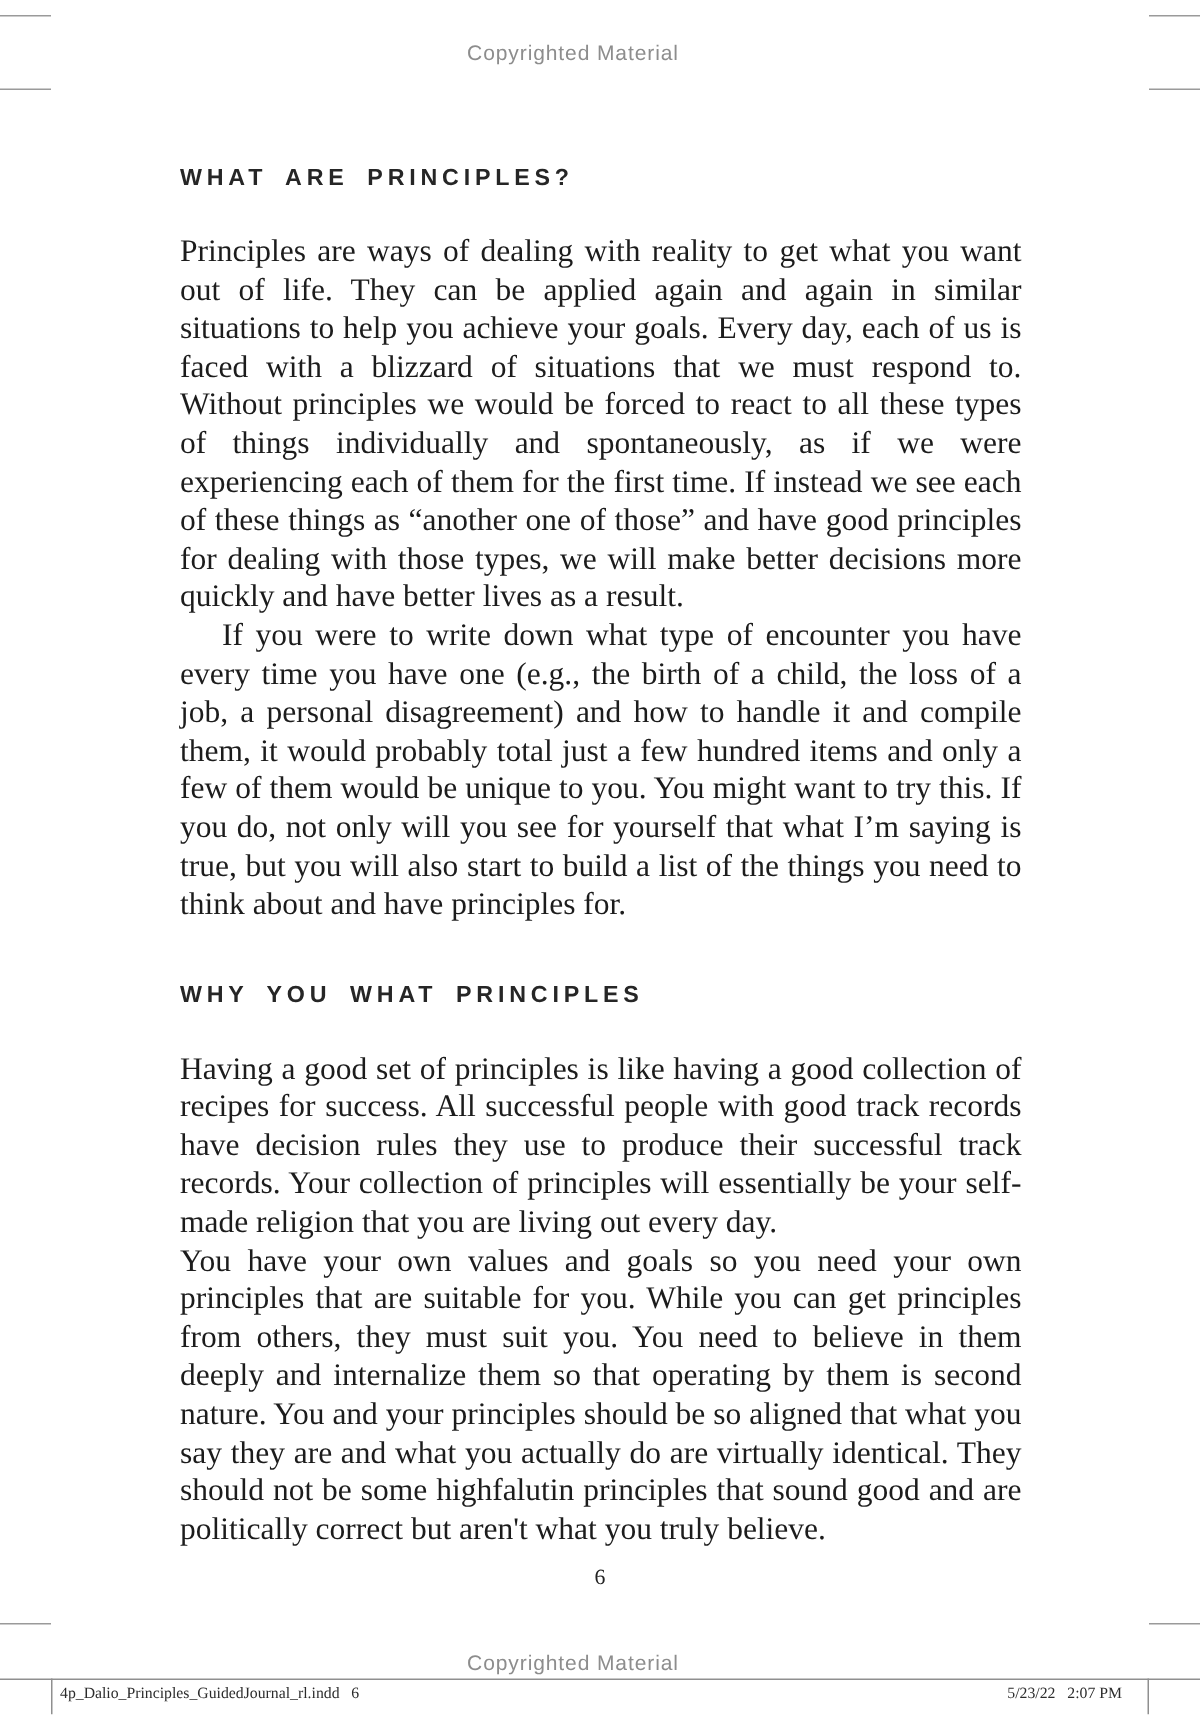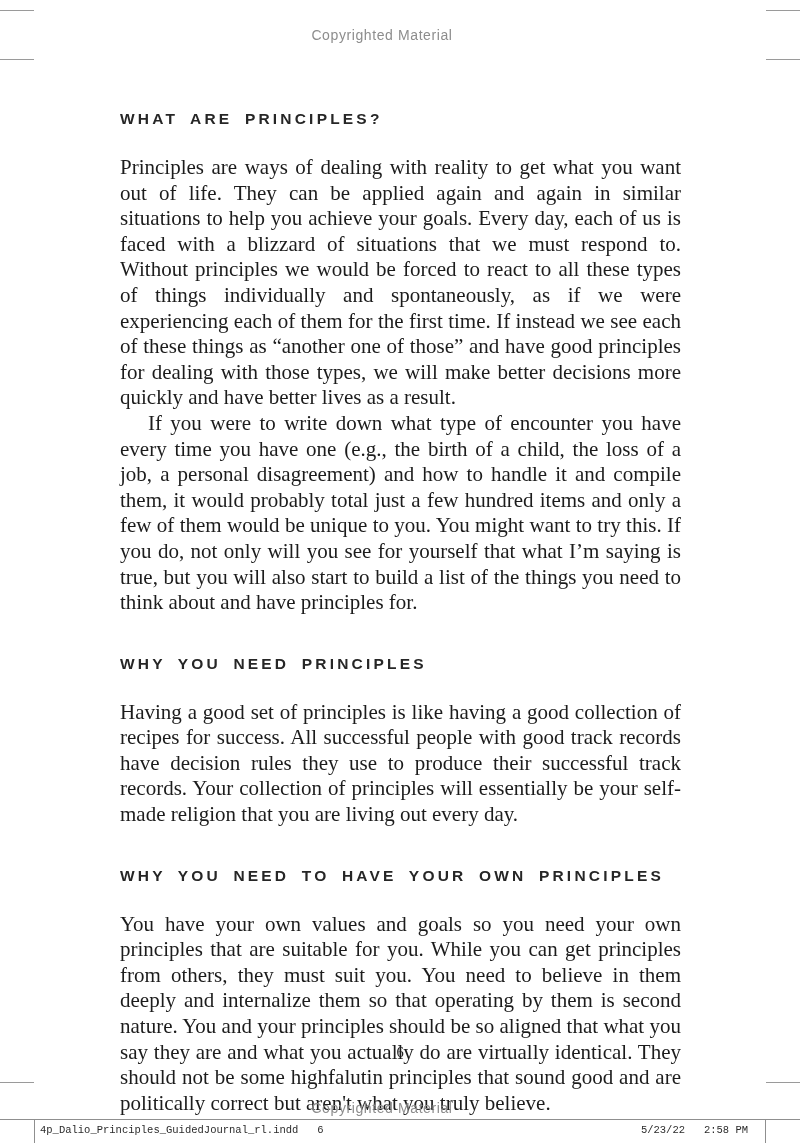--- a/index.html
+++ b/index.html
@@ -37,21 +37,21 @@
 
   .page-number {
     position: absolute; left: 0; width: 800px; top: 1044px;
     text-align: center; font-size: 14.5px; color: #222;
     font-family: "Liberation Serif", serif;
   }
 
   .slug-rule { position: absolute; left: 0; top: 1119px; width: 800px; height: 1px; background: #8f8f8f; }
   .slug-text {
     position: absolute; top: 1124px;
-    font-family: Liberation Mono, monospace; font-size: 10.5px; color: #2b2b2b;
+    font-family: Liberation Serif, serif; font-size: 10.5px; color: #2b2b2b;
     white-space: pre;
   }
   .slug-text.left { left: 40px; }
   .slug-text.right { right: 52px; }
   .slug-tick { position: absolute; width: 1px; height: 24px; background: #8f8f8f; top: 1119px; }
 </style>
 </head>
 <body>
 
 <div class="crop h" style="left:0; top:10px;"></div>
@@ -65,32 +65,31 @@
 
 <div class="content">
 
   <div class="section">
     <h2 class="section-heading">WHAT ARE PRINCIPLES?</h2>
     <p class="body-para">Principles are ways of dealing with reality to get what you want out of life. They can be applied again and again in similar situations to help you achieve your goals. Every day, each of us is faced with a blizzard of situations that we must respond to. Without principles we would be forced to react to all these types of things individually and spontaneously, as if we were experiencing each of them for the first time. If instead we see each of these things as “another one of those” and have good principles for dealing with those types, we will make better decisions more quickly and have better lives as a result.</p>
     <p class="body-para indent">If you were to write down what type of encounter you have every time you have one (e.g., the birth of a child, the loss of a job, a personal disagreement) and how to handle it and compile them, it would probably total just a few hundred items and only a few of them would be unique to you. You might want to try this. If you do, not only will you see for yourself that what I’m saying is true, but you will also start to build a list of the things you need to think about and have principles for.</p>
   </div>
 
   <div class="section">
-    <h2 class="section-heading">WHY YOU NEED PRINCIPLES</h2>
+    <h2 class="section-heading">WHY YOU WHAT PRINCIPLES</h2>
     <p class="body-para">Having a good set of principles is like having a good collection of recipes for success. All successful people with good track records have decision rules they use to produce their successful track records. Your collection of principles will essentially be your self-made religion that you are living out every day.</p>
   </div>
 
   <div class="section">
-    <h2 class="section-heading">WHY YOU NEED TO HAVE YOUR OWN PRINCIPLES</h2>
     <p class="body-para">You have your own values and goals so you need your own principles that are suitable for you. While you can get principles from others, they must suit you. You need to believe in them deeply and internalize them so that operating by them is second nature. You and your principles should be so aligned that what you say they are and what you actually do are virtually identical. They should not be some highfalutin principles that sound good and are politically correct but aren't what you truly believe.</p>
   </div>
 
 </div>
 
 <div class="page-number">6</div>
 
 <div class="copyright bottom">Copyrighted Material</div>
 
 <div class="slug-rule"></div>
 <div class="slug-tick" style="left:34px;"></div>
 <div class="slug-tick" style="right:34px;"></div>
 <div class="slug-text left">4p_Dalio_Principles_GuidedJournal_rl.indd   6</div>
-<div class="slug-text right">5/23/22   2:58 PM</div>
+<div class="slug-text right">5/23/22   2:07 PM</div>
 
 </body></html>

